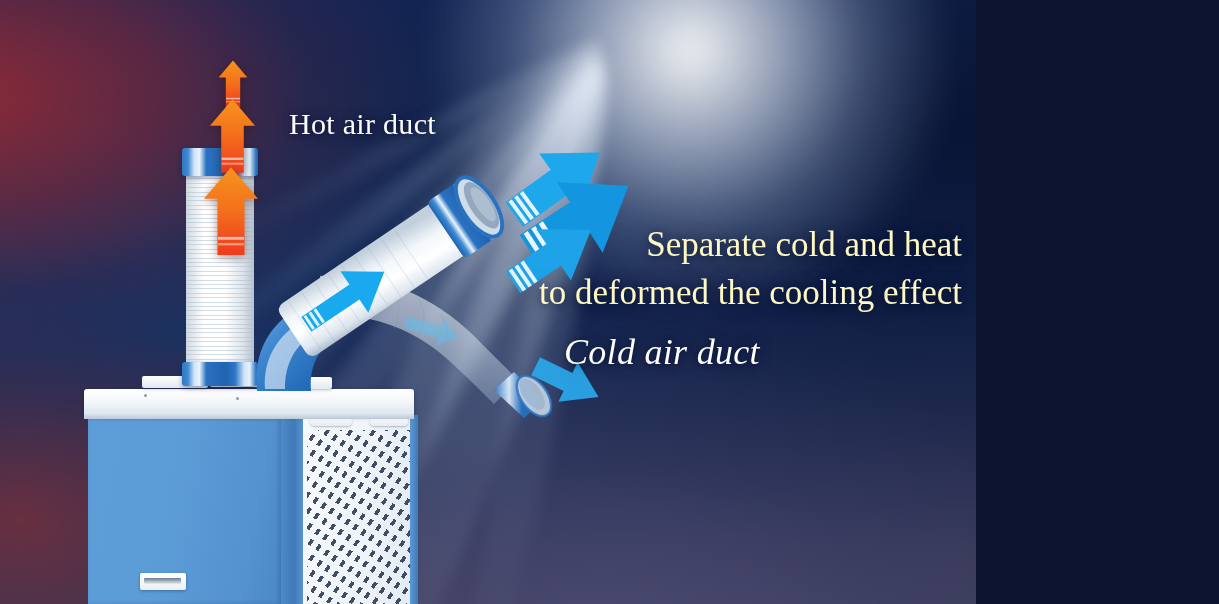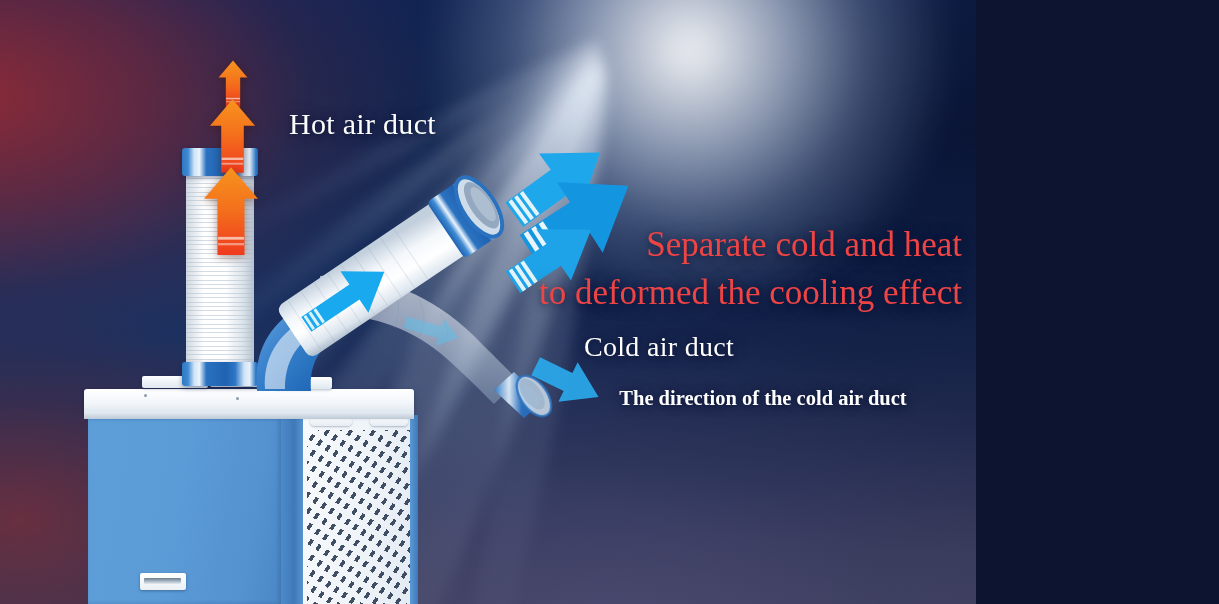--- a/index.html
+++ b/index.html
@@ -117,32 +117,33 @@
   }
 
   #label-hot-air {
     left: 289px;
     top: 107px;
     font-size: 30px;
     letter-spacing: 0.3px;
   }
 
   #label-cold-air {
-    left: 584px;
+    left: 564px;
     top: 331px;
-    font-size: 28px;
+    font-size: 36px;
     letter-spacing: 0.3px;
+    font-style: italic;
   }
 
   #headline {
     position: absolute;
     right: 14px;
     top: 221px;
     text-align: right;
-    color: #ef4444;
+    color: #fef9c3;
     font-size: 35px;
     line-height: 1.37;
     text-shadow: 0 2px 7px rgba(6,14,44,0.60), 0 0 20px rgba(10,24,62,0.38);
   }
   #headline .hl-line { display: block; white-space: nowrap; }
 
   #subtext {
     position: absolute;
     left: 592px;
     top: 383px;
@@ -644,21 +645,20 @@
   <div class="txt" id="label-hot-air">Hot air duct</div>
 
   <div class="txt" id="label-cold-air">Cold air duct</div>
 
   <div id="headline">
     <span class="hl-line">Separate cold and heat</span>
     <span class="hl-line">to deformed the cooling effect</span>
   </div>
 
   <div id="subtext">
-    <span class="sub-line">The direction of the cold air duct</span>
   </div>
 
   <div id="slider-indicator">
     <div id="slider-dot"></div>
     <div id="slider-bar"></div>
   </div>
 
 </div>
 
 </body></html>

